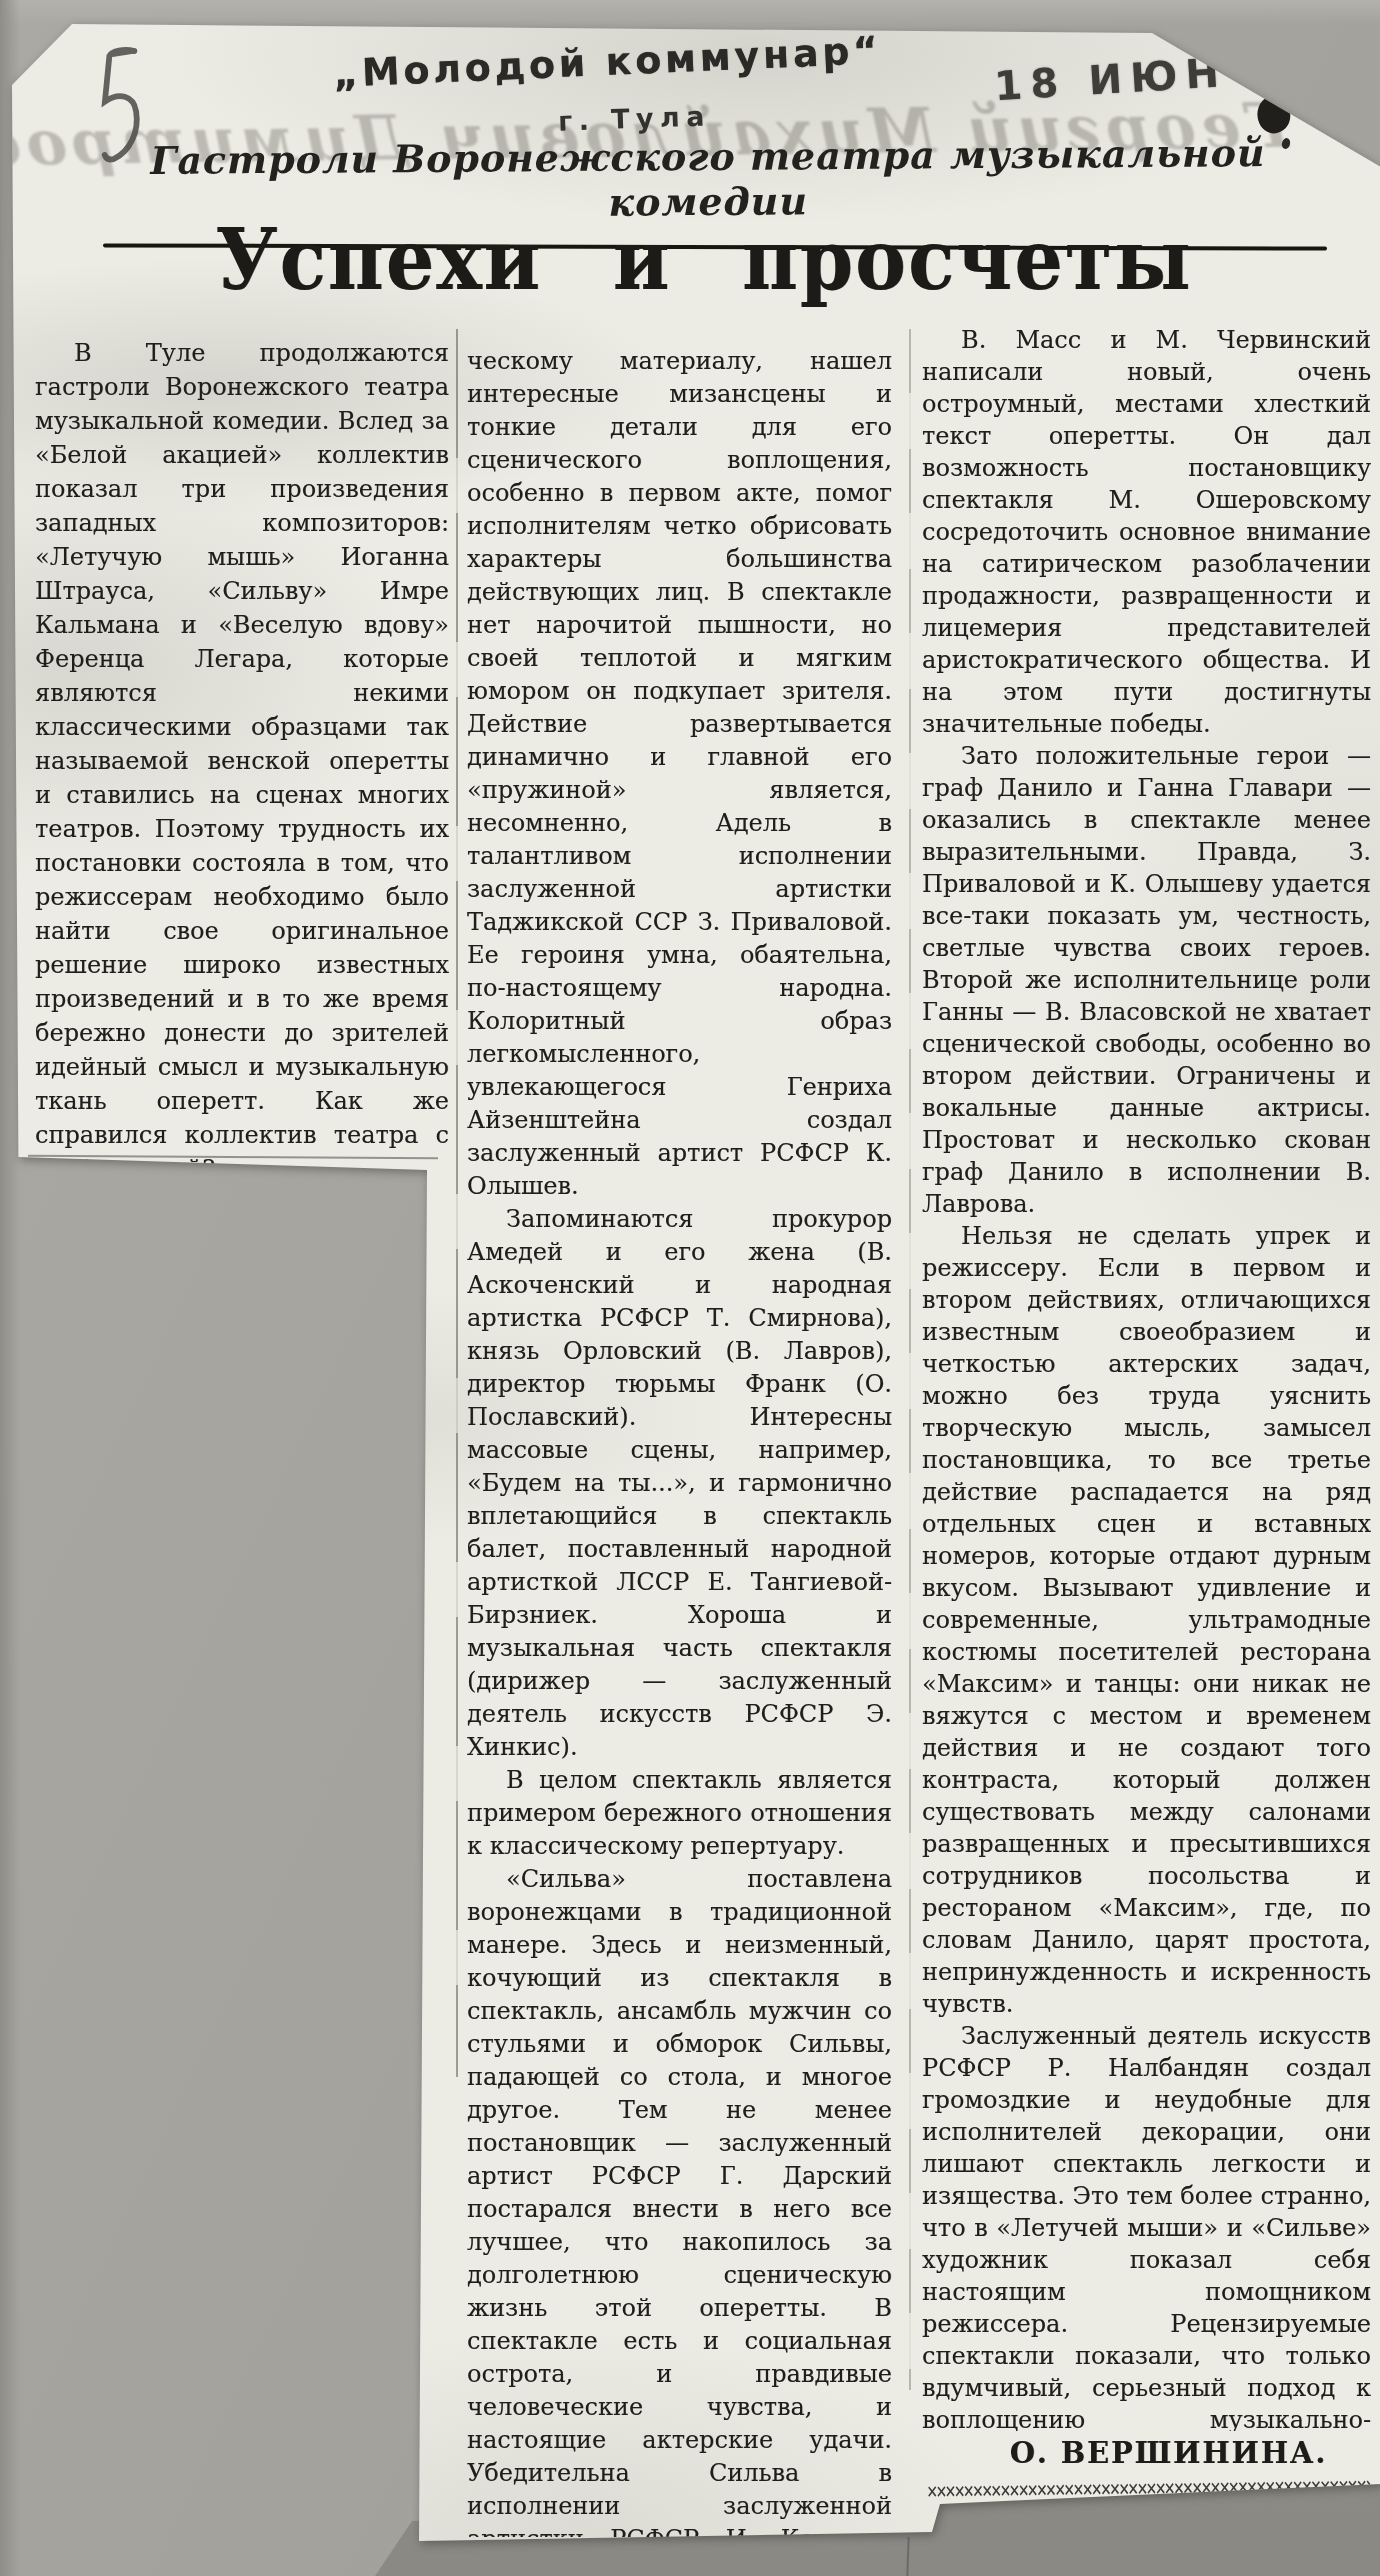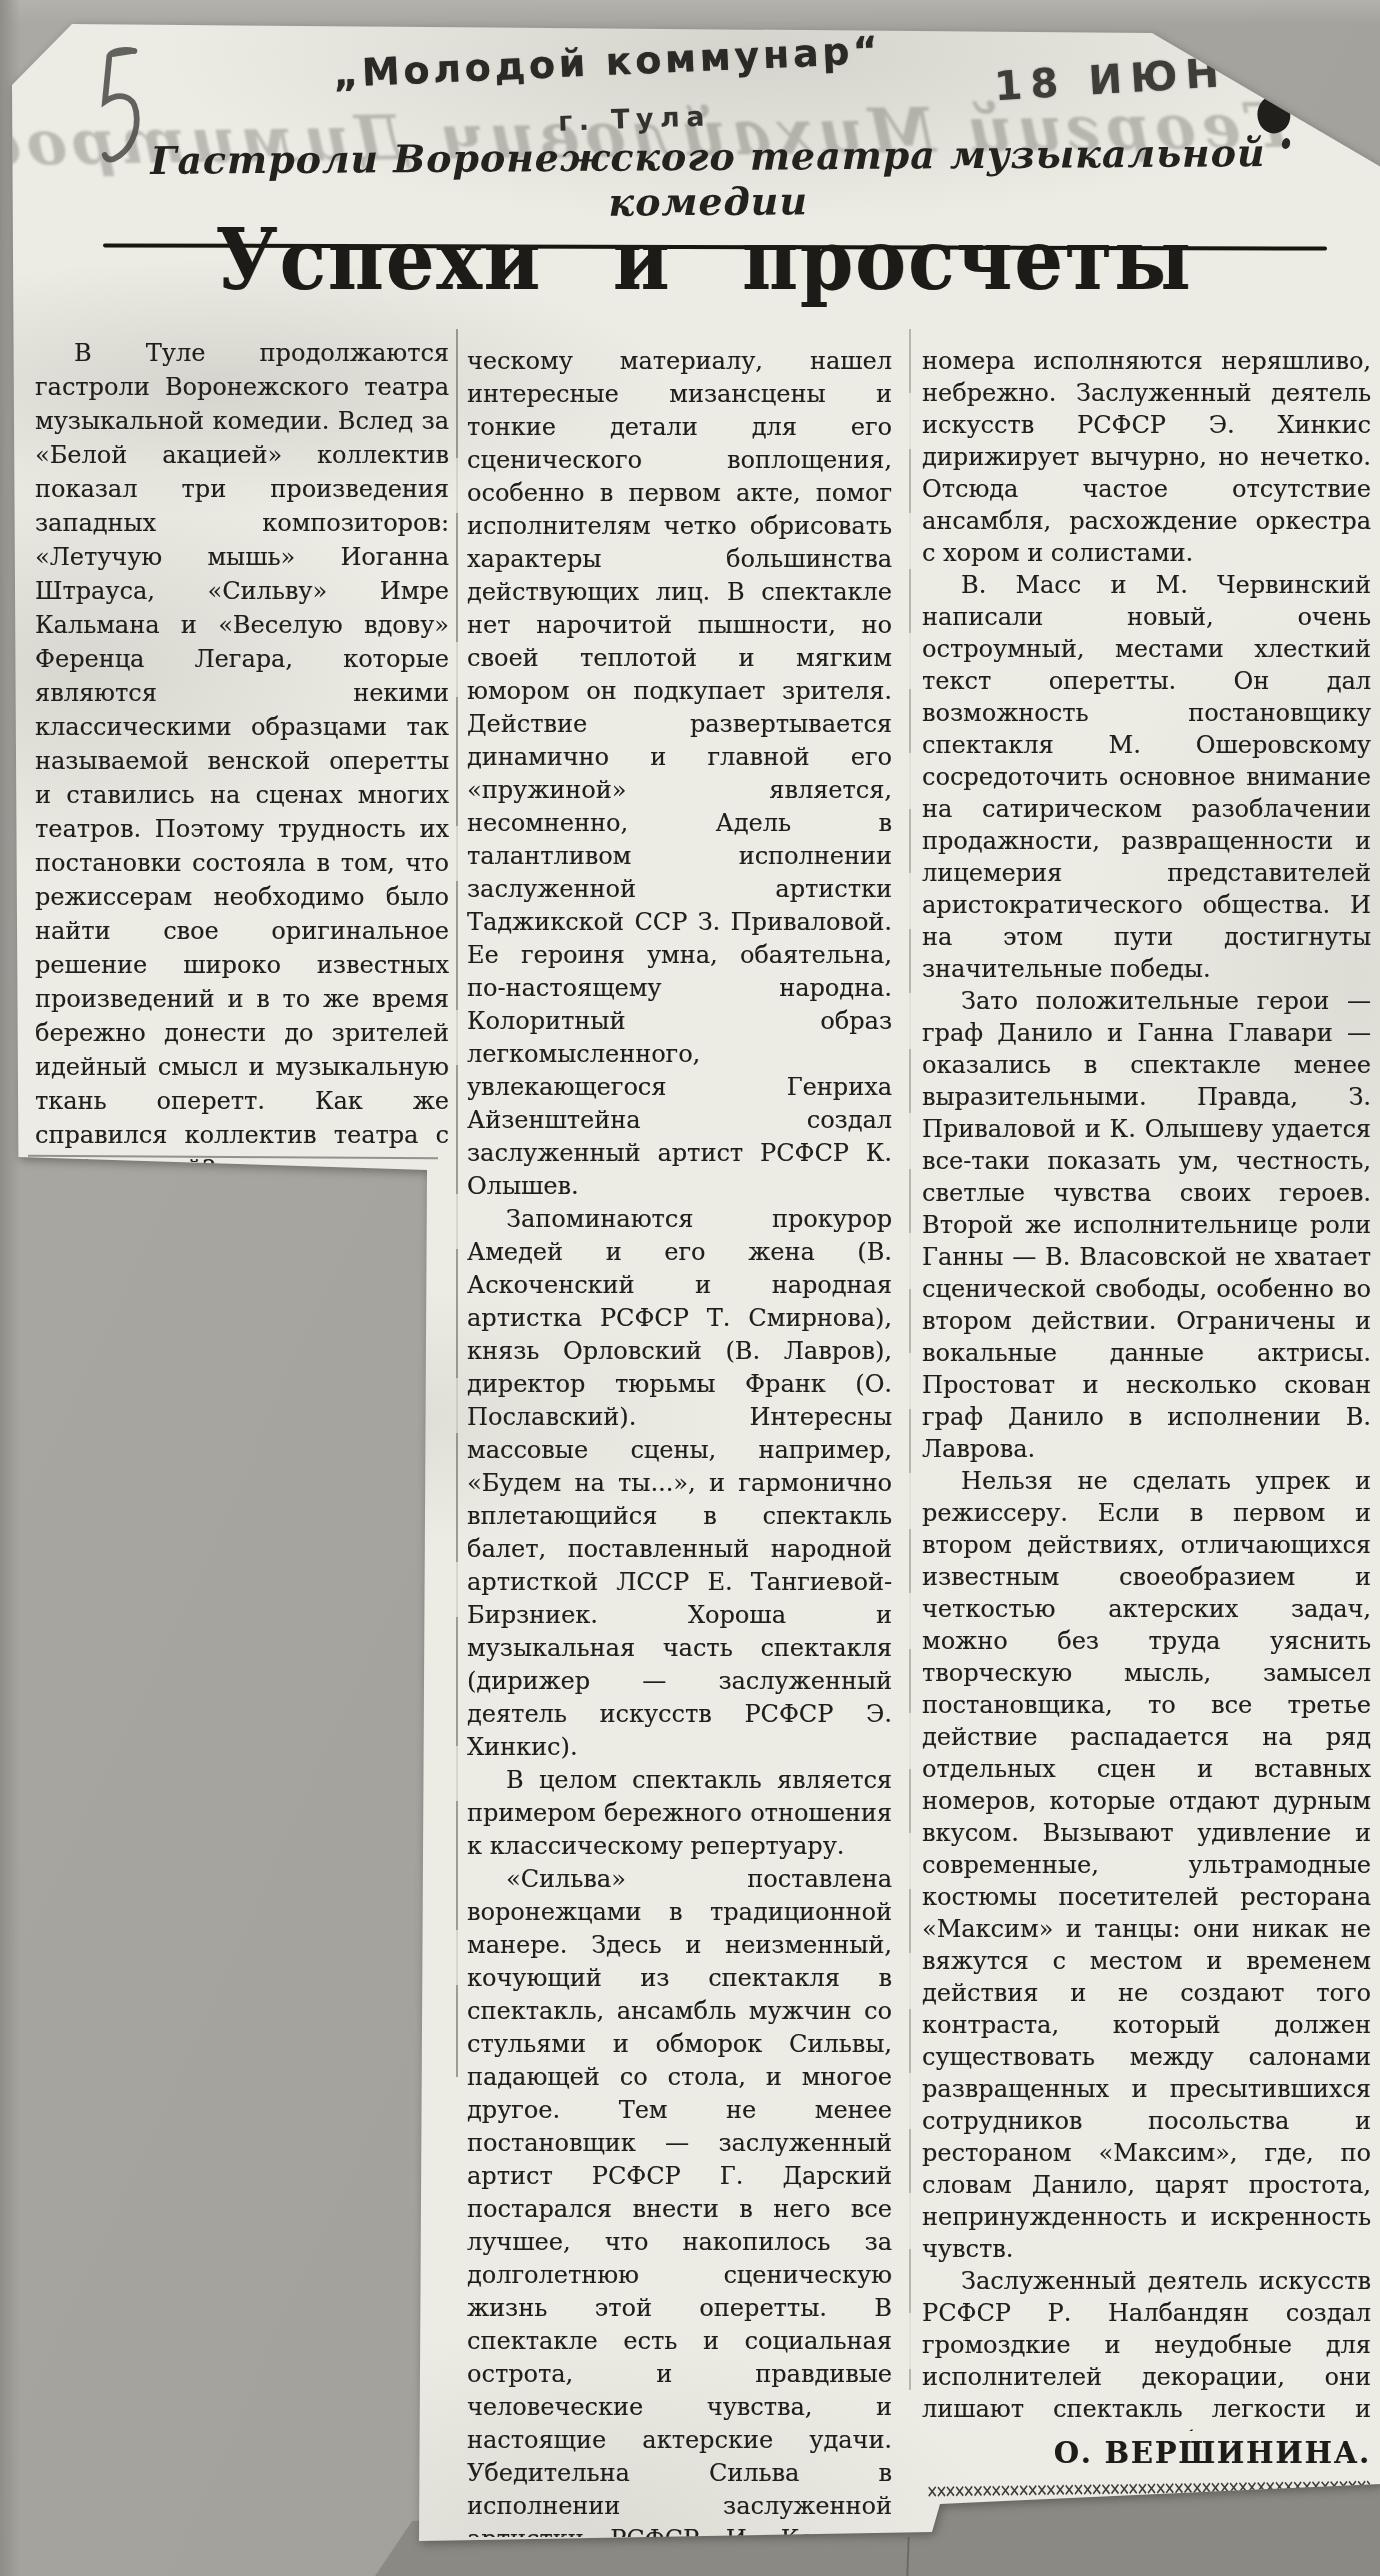--- a/index.html
+++ b/index.html
@@ -66,21 +66,21 @@
   .ink-dot{position:absolute;left:1282px;top:138px;width:8.3px;height:11px;
     background:#2a2926;border-radius:50%;transform:rotate(15deg);}
   
   .col{position:absolute;top:324px;color:#201e1b;text-align:justify;
     text-shadow:0.3px 0.3px 0 rgba(32,30,27,.4);}
   .col p{margin:0;text-indent:39px;}
   .col p.cont{text-indent:0;margin-top:21px;}
   .col-1{left:35px;width:414px;height:839px;font-size:24px;line-height:34px;overflow:hidden;margin-top:12px;}
   .col-2{left:467px;width:425px;height:2213px;font-size:24px;line-height:33px;overflow:hidden;}
   .col-3{left:922px;width:449px;height:2107px;font-size:24px;line-height:32px;overflow:hidden;}
-  .byline{position:absolute;left:966px;top:2436px;width:405px;text-align:right;
+  .byline{position:absolute;left:966px;top:2436px;width:405px;text-align:center;
     font-weight:700;font-size:29px;letter-spacing:1.8px;color:#1d1c19;
     text-shadow:0.4px 0.4px 0 rgba(29,28,25,.45);}
   .ornament{position:absolute;left:927px;top:2478px;width:443px;overflow:hidden;
     font-family:"DejaVu Sans Mono","Liberation Mono",monospace;font-size:17.5px;
     letter-spacing:-1.4px;white-space:nowrap;color:#23221f;
     transform:scaleY(1.3) rotate(-.6deg);opacity:.88;}
 </style>
 </head>
 <body>
 
@@ -122,21 +122,20 @@
 
       <div class="col col-2">
         <p class="cont">ческому материалу, нашел интересные мизансцены и тонкие детали для его сценического воплощения, особенно в первом акте, помог исполнителям четко обрисовать характеры большинства действующих лиц. В спектакле нет нарочитой пышности, но своей теплотой и мягким юмором он подкупает зрителя. Действие развертывается динамично и главной его «пружиной» является, несомненно, Адель в талантливом исполнении заслуженной артистки Таджикской ССР З. Приваловой. Ее героиня умна, обаятельна, по-настоящему народна. Колоритный образ легкомысленного, увлекающегося Генриха Айзенштейна создал заслуженный артист РСФСР К. Олышев.</p>
         <p>Запоминаются прокурор Амедей и его жена (В. Аскоченский и народная артистка РСФСР Т. Смирнова), князь Орловский (В. Лавров), директор тюрьмы Франк (О. Пославский). Интересны массовые сцены, например, «Будем на ты...», и гармонично вплетающийся в спектакль балет, поставленный народной артисткой ЛССР Е. Тангиевой-Бирзниек. Хороша и музыкальная часть спектакля (дирижер — заслуженный деятель искусств РСФСР Э. Хинкис).</p>
         <p>В целом спектакль является примером бережного отношения к классическому репертуару.</p>
         <p>«Сильва» поставлена воронежцами в традиционной манере. Здесь и неизменный, кочующий из спектакля в спектакль, ансамбль мужчин со стульями и обморок Сильвы, падающей со стола, и многое другое. Тем не менее постановщик — заслуженный артист РСФСР Г. Дарский постарался внести в него все лучшее, что накопилось за долголетнюю сценическую жизнь этой оперетты. В спектакле есть и социальная острота, и правдивые человеческие чувства, и настоящие актерские удачи. Убедительна Сильва в исполнении заслуженной артистки РСФСР И. Колесса, мила и непосредственна Стасси, образ которой создала заслуженная артистка РСФСР Л. Федорова. Искренне, с чувством меры играет роль Бони заслуженный артист РСФСР Б. Петровский.</p>
 
       </div>
 
       <div class="col col-3">
-        <p class="cont">номера исполняются неряшливо, небрежно. Заслуженный деятель искусств РСФСР Э. Хинкис дирижирует вычурно, но нечетко. Отсюда частое отсутствие ансамбля, расхождение оркестра с хором и солистами.</p>
         <p>В. Масс и М. Червинский написали новый, очень остроумный, местами хлесткий текст оперетты. Он дал возможность постановщику спектакля М. Ошеровскому сосредоточить основное внимание на сатирическом разоблачении продажности, развращенности и лицемерия представителей аристократического общества. И на этом пути достигнуты значительные победы.</p>
         <p>Зато положительные герои — граф Данило и Ганна Главари — оказались в спектакле менее выразительными. Правда, З. Приваловой и К. Олышеву удается все-таки показать ум, честность, светлые чувства своих героев. Второй же исполнительнице роли Ганны — В. Власовской не хватает сценической свободы, особенно во втором действии. Ограничены и вокальные данные актрисы. Простоват и несколько скован граф Данило в исполнении В. Лаврова.</p>
         <p>Нельзя не сделать упрек и режиссеру. Если в первом и втором действиях, отличающихся известным своеобразием и четкостью актерских задач, можно без труда уяснить творческую мысль, замысел постановщика, то все третье действие распадается на ряд отдельных сцен и вставных номеров, которые отдают дурным вкусом. Вызывают удивление и современные, ультрамодные костюмы посетителей ресторана «Максим» и танцы: они никак не вяжутся с местом и временем действия и не создают того контраста, который должен существовать между салонами развращенных и пресытившихся сотрудников посольства и рестораном «Максим», где, по словам Данило, царят простота, непринужденность и искренность чувств.</p>
         <p>Заслуженный деятель искусств РСФСР Р. Налбандян создал громоздкие и неудобные для исполнителей декорации, они лишают спектакль легкости и изящества. Это тем более странно, что в «Летучей мыши» и «Сильве» художник показал себя настоящим помощником режиссера. Рецензируемые спектакли показали, что только вдумчивый, серьезный подход к воплощению музыкально-комедийных произведений может принести подлинный успех. И, наоборот, стремление к эксцентричности и внешним эффектам обедняет постановку и ведет к серьезным творческим просчетам.</p>
       </div>
 
       <div class="byline">О. ВЕРШИНИНА.</div>
       <div class="ornament">××××××××××××××××××××××××××××××××××××××××××××××××××××</div>
 
     </div>

